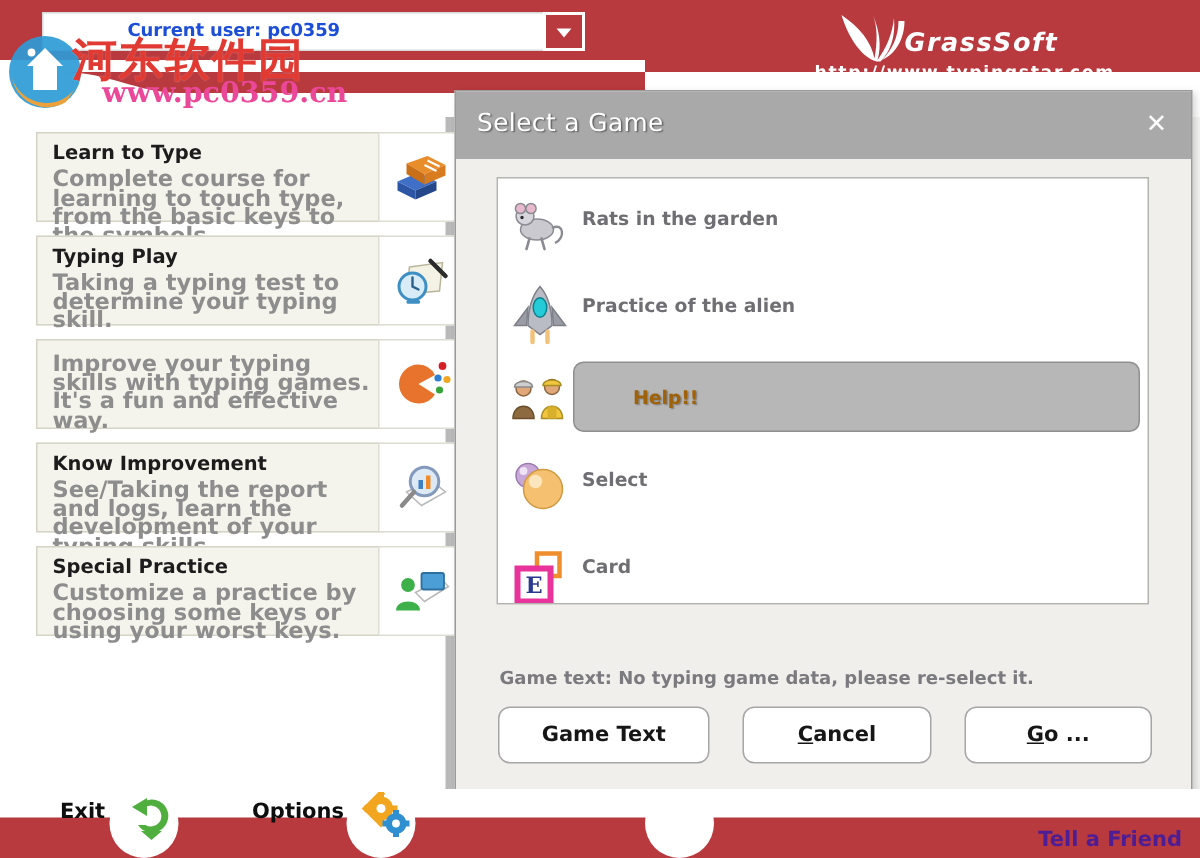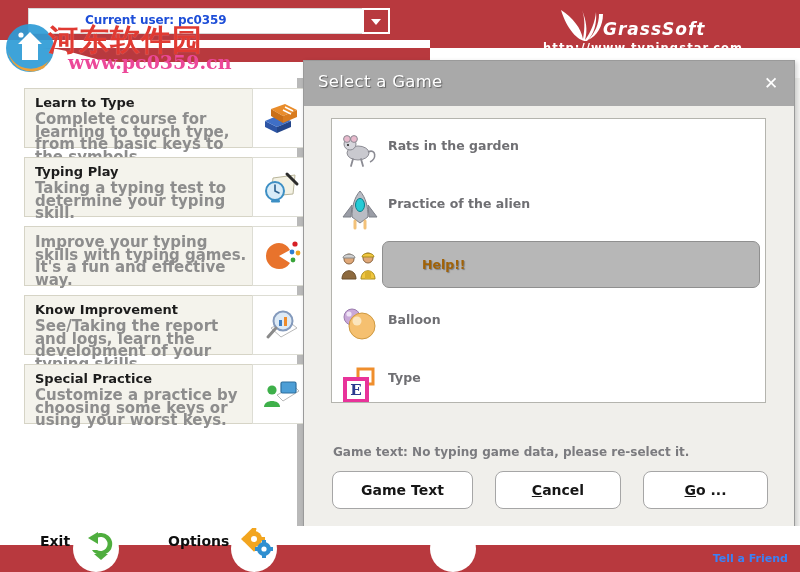--- a/index.html
+++ b/index.html
@@ -93,21 +93,21 @@
   #btn-cancel{left:163px;width:126px;}
   #btn-go{left:311px;width:125px;}
 
   
   .bottom{position:absolute;left:0;top:526px;width:800px;height:46px;background:#ffffff;}
   .bottom-red{position:absolute;left:0;top:19px;width:800px;height:27px;background:#b8393e;}
   .bottom-item{position:absolute;top:0;height:46px;cursor:pointer;}
   .bottom-label{position:absolute;top:7px;font-size:14px;font-weight:bold;color:#0e0e0e;white-space:nowrap;}
   .bottom-ico{position:absolute;top:2px;width:36px;height:32px;}
   .notch{position:absolute;width:46px;height:46px;border-radius:50%;background:#ffffff;top:0;}
-  .tell{position:absolute;right:12px;top:26px;font-size:11px;font-weight:bold;color:#3b82f6;cursor:pointer;}
+  .tell{position:absolute;right:12px;top:26px;font-size:14px;font-weight:bold;color:#4c1d95;cursor:pointer;}
 </style>
 </head>
 <body>
 
 <div id="app">
 
   <div class="header-band"></div>
   <div class="header-swoop">
     <svg width="430" height="22" viewBox="0 0 430 22">
       <path d="M0,0 L430,0 L430,22 L120,22 C90,22 70,8 40,8 L0,8 Z" fill="#ffffff"></path>
@@ -282,32 +282,32 @@
 
       <div class="game-item">
         <div class="game-icon">
           <svg width="44" height="44" viewBox="0 0 44 44">
             <circle cx="14" cy="14" r="8" fill="#c9a8d8" stroke="#9b7cae" stroke-width="1"></circle>
             <circle cx="11" cy="11" r="2.6" fill="#efe3f5"></circle>
             <circle cx="24" cy="23" r="13" fill="#f5c070" stroke="#cf9940" stroke-width="1"></circle>
             <circle cx="19" cy="18" r="4.5" fill="#fbe5bd"></circle>
           </svg>
         </div>
-        <div class="game-label">Balloon</div>
+        <div class="game-label">Select</div>
       </div>
 
       <div class="game-item">
         <div class="game-icon">
           <svg width="44" height="44" viewBox="0 0 44 44">
             <rect x="20" y="8" width="15" height="15" fill="none" stroke="#ef8e2c" stroke-width="3"></rect>
             <rect x="7" y="18" width="22" height="22" fill="#ffffff" stroke="#e8339a" stroke-width="4"></rect>
             <text x="18" y="34" font-family="DejaVu Serif, serif" font-size="15" font-weight="bold" fill="#2b3a8f" text-anchor="middle">E</text>
           </svg>
         </div>
-        <div class="game-label">Type</div>
+        <div class="game-label">Card</div>
       </div>
 
     </div>
 
     <div class="dlg-status">Game text: No typing game data, please re-select it.</div>
 
     <div class="dlg-buttons">
       <div class="dlg-btn" id="btn-gametext">
         <span>Game Text</span>
       </div>

